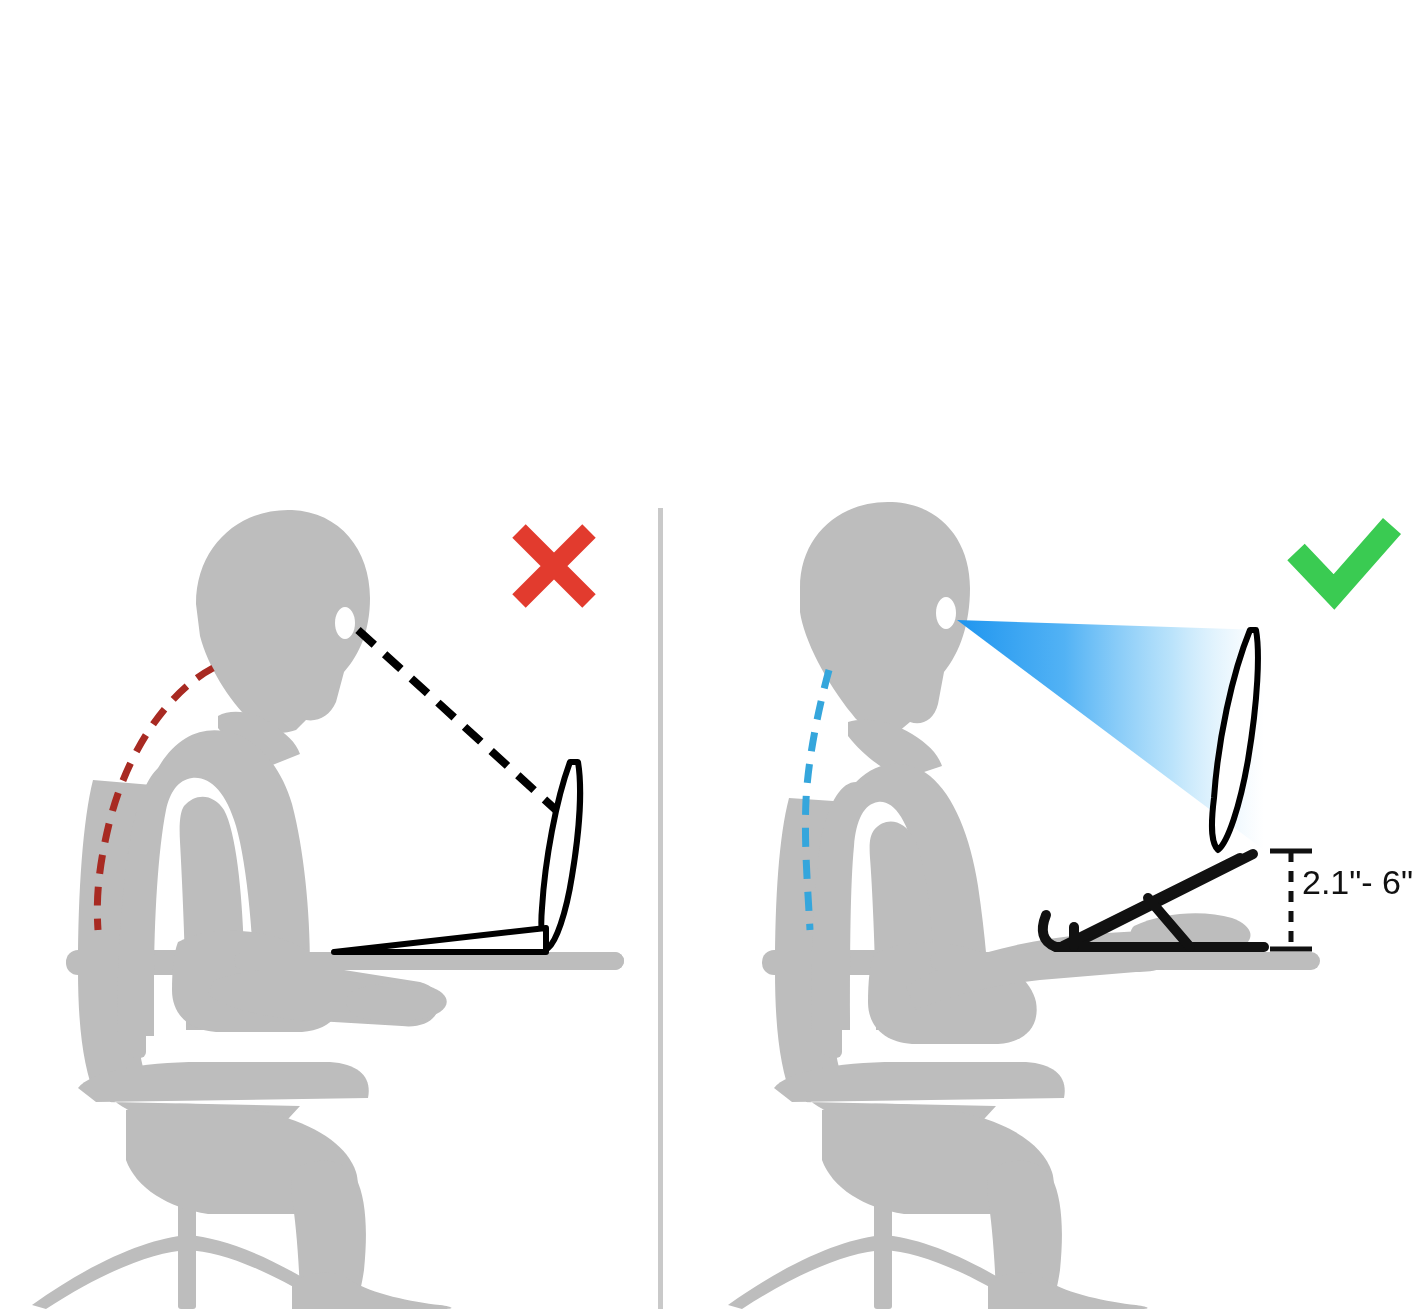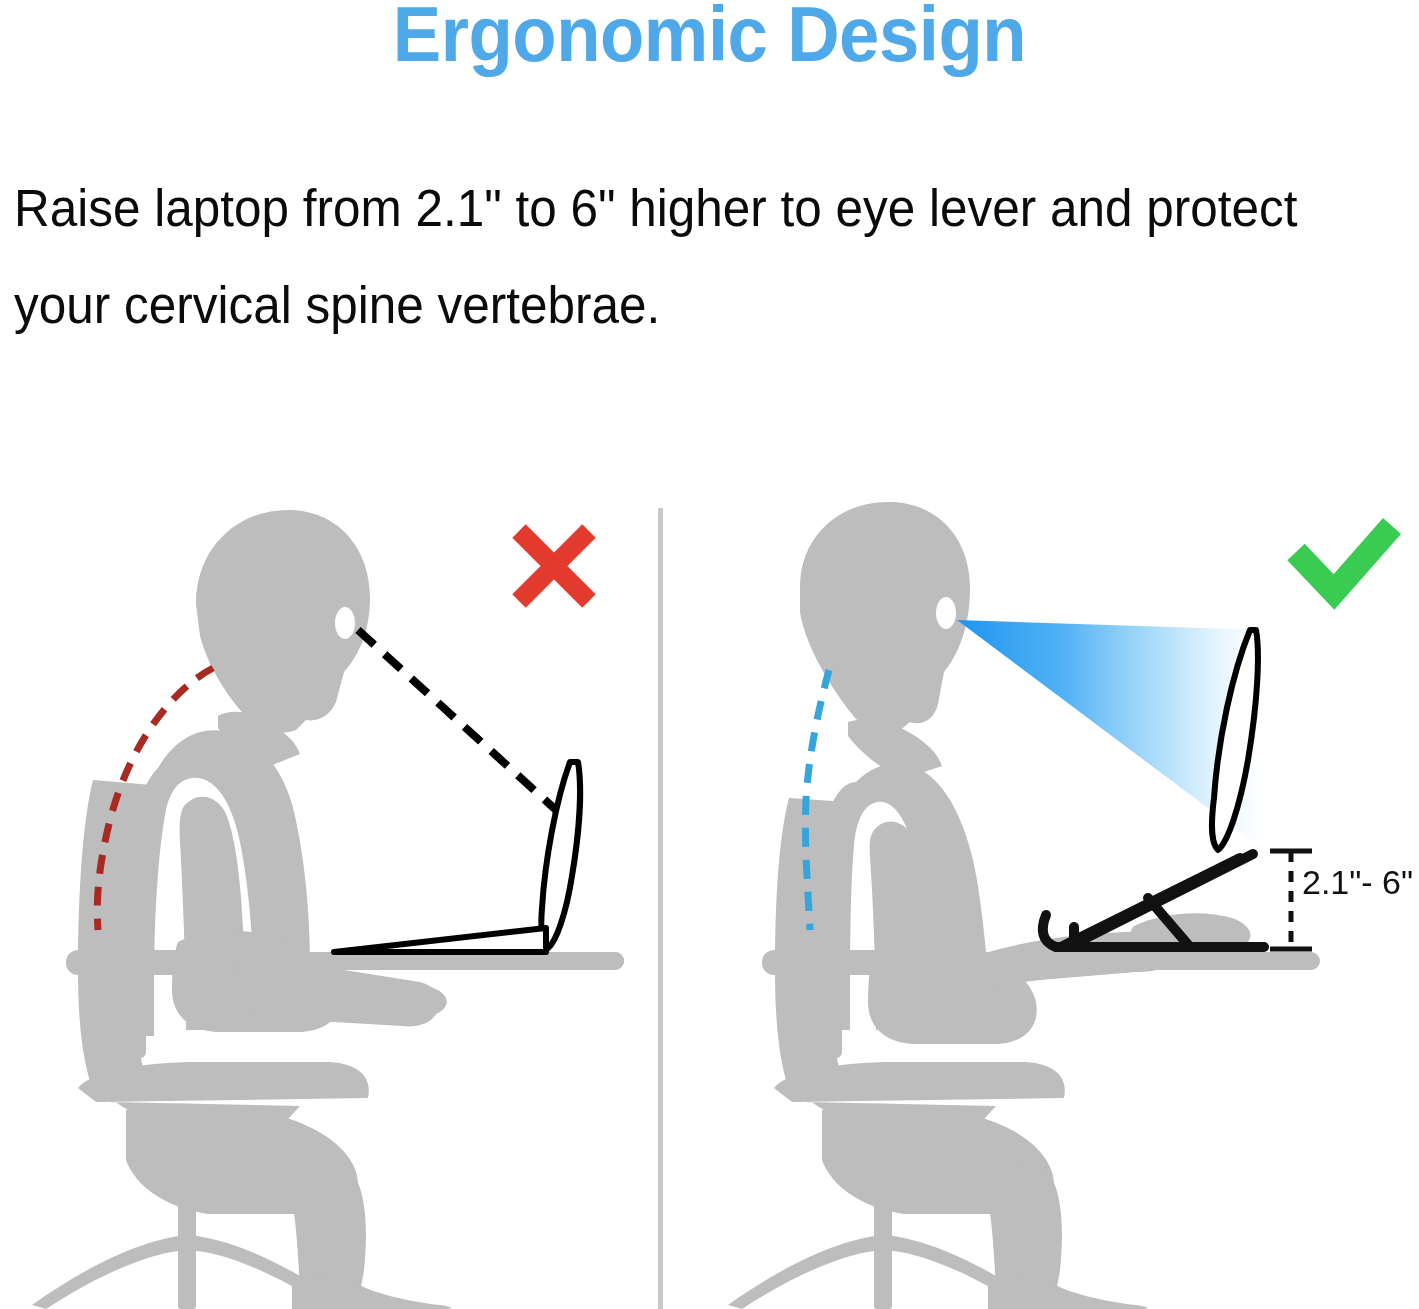--- a/index.html
+++ b/index.html
@@ -79,27 +79,20 @@
     color: #111111;
     white-space: nowrap;
     letter-spacing: 0px;
   }
 </style>
 </head>
 <body>
 
 <div id="page">
 
-  <div id="header">
-    <div id="title">Ergonomic Design</div>
-    <div id="subtitle">
-      <div>Raise laptop from 2.1" to 6" higher to eye lever and protect</div>
-      <div>your cervical spine vertebrae.</div>
-    </div>
-  </div>
 
   <div id="illustration">
     <svg width="1419" height="979" viewBox="0 0 1419 979" xmlns="http://www.w3.org/2000/svg">
       <defs>
         <linearGradient id="coneGrad" x1="0" y1="0" x2="1" y2="0">
           <stop offset="0%" stop-color="#1E95EF" stop-opacity="1"></stop>
           <stop offset="35%" stop-color="#49AEF4" stop-opacity="0.95"></stop>
           <stop offset="70%" stop-color="#A9DCFA" stop-opacity="0.8"></stop>
           <stop offset="100%" stop-color="#FFFFFF" stop-opacity="0.45"></stop>
         </linearGradient>

